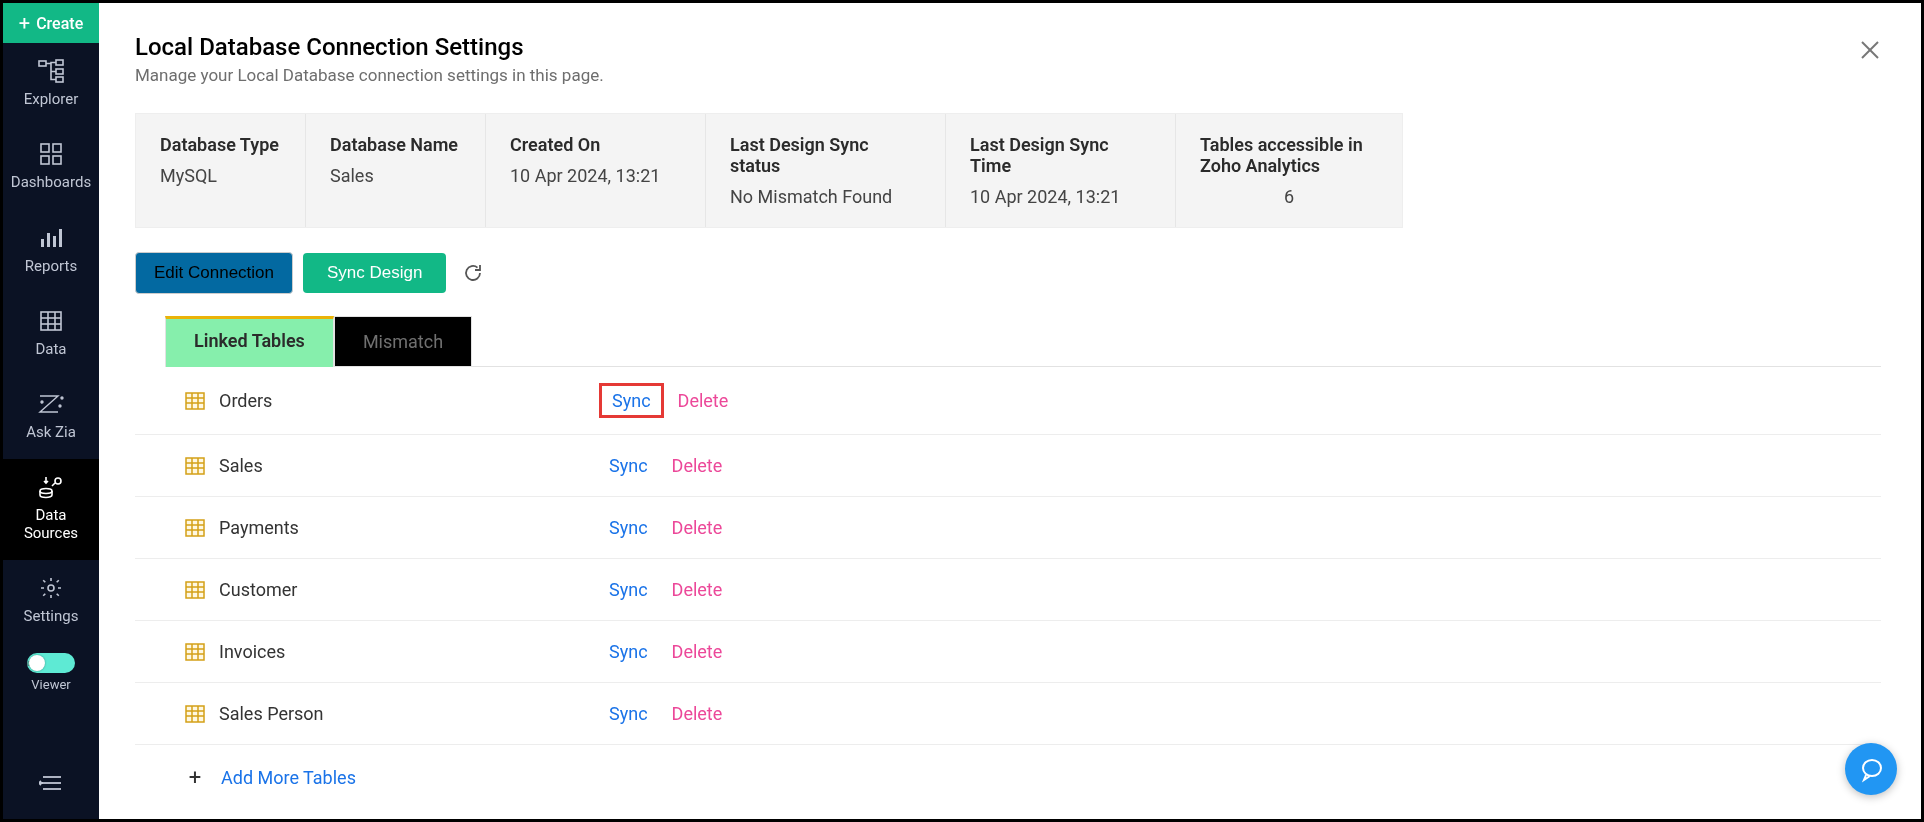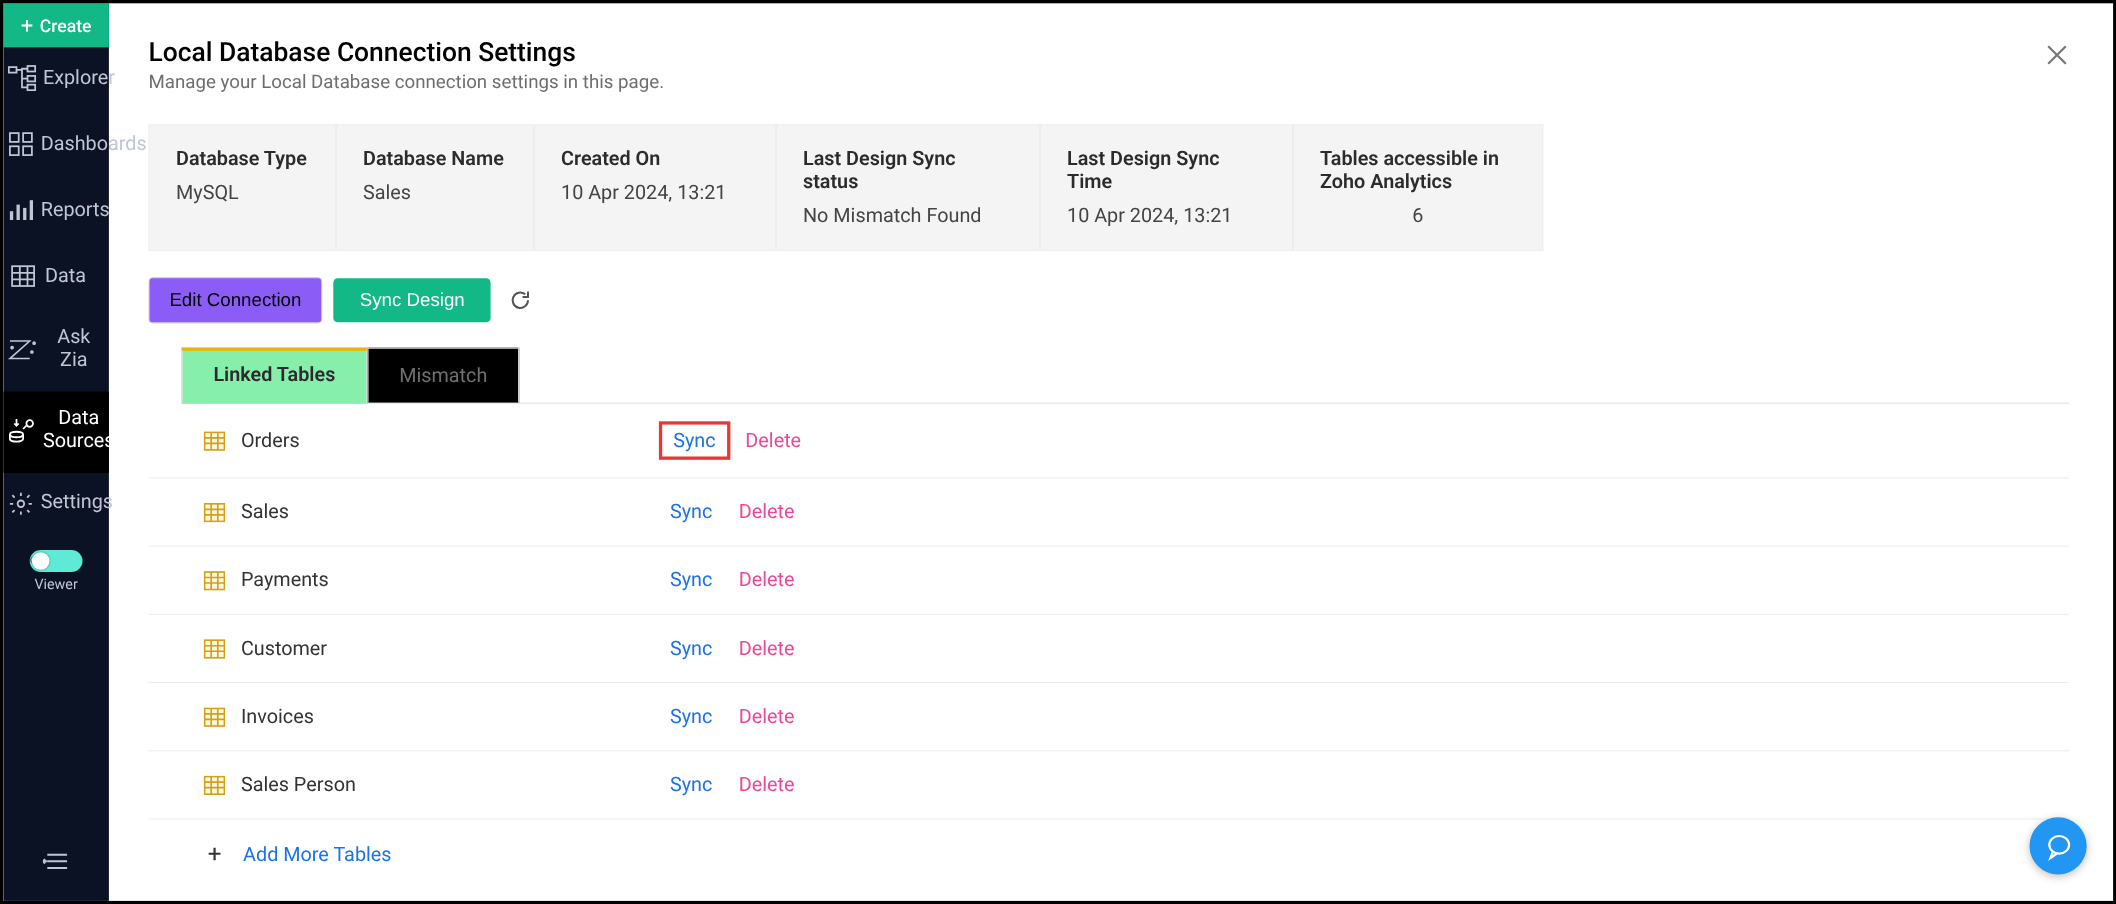--- a/index.html
+++ b/index.html
@@ -37,25 +37,25 @@
     gap: 6px;
     font-size: 16px;
     cursor: pointer;
     font-weight: 500;
   }
   .create-btn .plus { font-size: 20px; font-weight: 400; line-height: 1; }
   .nav-item {
     width: 100%;
     padding: 14px 4px 18px;
     display: flex;
-    flex-direction: row;
+    flex-direction: column;
     align-items: center;
     gap: 6px;
     cursor: pointer;
-    font-size: 18px;
+    font-size: 15px;
     color: #c0c6d4;
   }
   .nav-item.active { background: #000; color: #fff; }
   .nav-item .icon-box {
     width: 28px; height: 28px;
     display: flex; align-items: center; justify-content: center;
   }
   .nav-item .label { text-align: center; line-height: 1.15; }
 
   .toggle-row {
@@ -128,21 +128,21 @@
   .info-cell .val { font-size: 18px; color: #444; }
   .info-cell.center { align-items: center; }
 
   .action-row {
     display: flex; align-items: center; gap: 10px;
     margin-bottom: 22px;
   }
   .btn-outline {
     padding: 10px 18px;
     border: 1px solid #ccc;
-    background: #8b5cf6;
+    background: #0369a1;
     border-radius: 4px;
     font-size: 17px;
     cursor: pointer;
   }
   .btn-primary {
     padding: 10px 24px;
     background: #12b886;
     color: #fff;
     border: none;
     border-radius: 4px;

